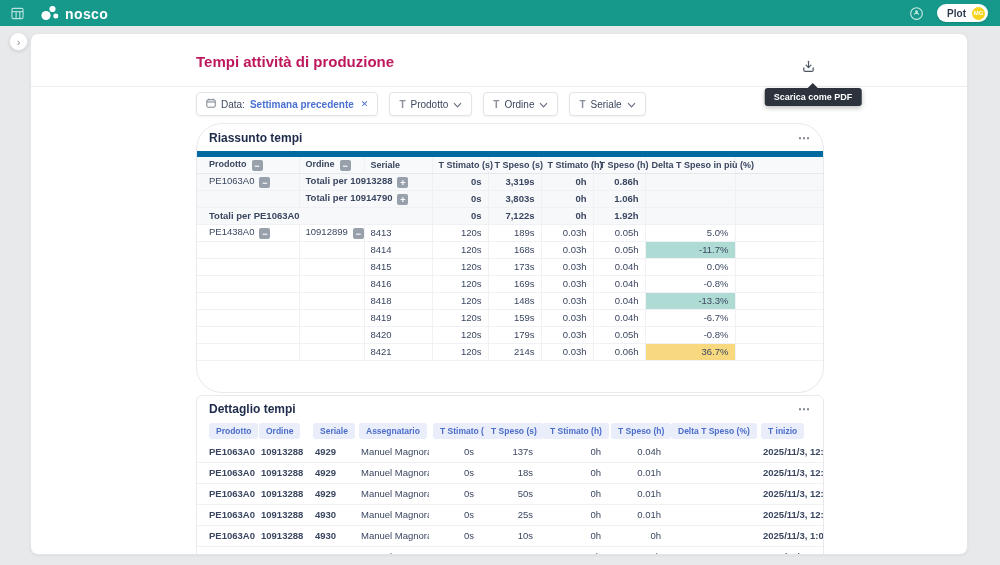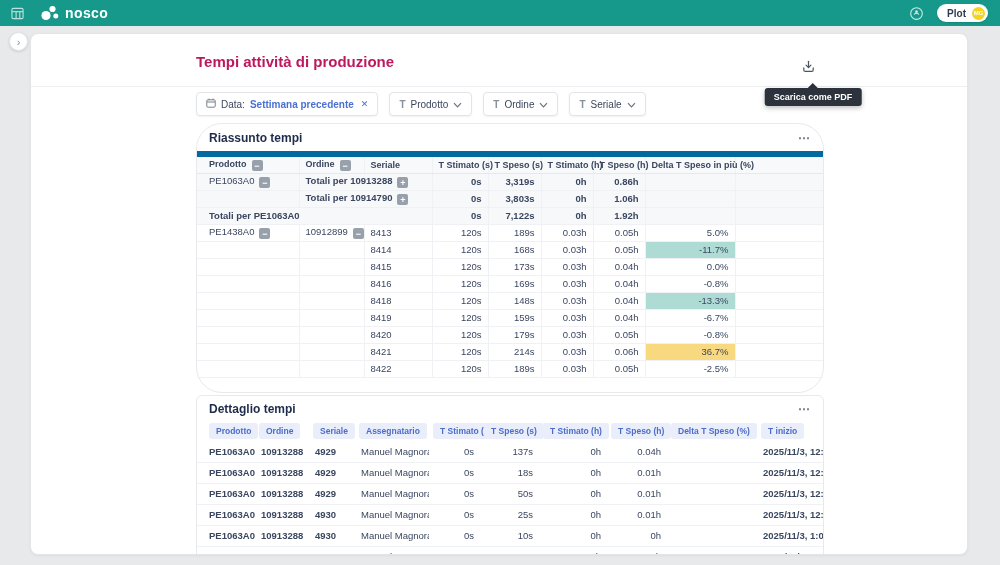--- a/index.html
+++ b/index.html
@@ -3,21 +3,21 @@
 <meta charset="utf-8">
 <style>
   * { box-sizing: border-box; margin: 0; padding: 0; }
   html,body { width:1000px; height:565px; overflow:hidden; }
   body { font-family:"Liberation Sans", sans-serif; background:#e8e9ea; position:relative; }
 
   
   .topbar { height:26px; background:#16998b; display:flex; align-items:center; justify-content:space-between; padding:0 12px 0 8px; }
   .tb-left { display:flex; align-items:center; gap:14px; }
   .tb-iconbtn { display:inline-flex; width:18px; height:18px; align-items:center; justify-content:center; cursor:pointer; opacity:.85; }
-  .logo { display:flex; align-items:center; gap:6px; }
+  .logo { display:flex; align-items:flex-end; gap:6px; }
   .logo-text { color:#ffffff; font-size:14px; font-weight:700; letter-spacing:.4px; }
   .tb-right { display:flex; align-items:center; gap:12px; }
   .plot-btn { display:flex; align-items:center; gap:6px; background:#ffffff; border:none; border-radius:9px; height:18px; padding:0 3px 0 10px; cursor:pointer; box-shadow:0 1px 2px rgba(0,0,0,.15); }
   .plot-label { font-size:10px; font-weight:700; color:#2e3b4e; }
   .avatar { width:13px; height:13px; border-radius:50%; background:#f6d31c; color:#ffffff; font-size:6px; font-weight:700; display:flex; align-items:center; justify-content:center; }
 
   
   .page { position:relative; height:539px; }
   .collapse-btn { position:absolute; left:9px; top:6px; width:19px; height:19px; border-radius:50%; background:#ffffff; border:1px solid #e2e3e5; box-shadow:0 1px 3px rgba(0,0,0,.12); color:#8a8f98; font-size:11px; line-height:16px; text-align:center; cursor:pointer; z-index:6; padding:0; }
   .main-card { position:absolute; left:30px; top:7px; width:938px; height:522px; background:#ffffff; border:1px solid #e4e5e7; border-radius:8px; box-shadow:0 1px 3px rgba(0,0,0,.05); overflow:hidden; }
@@ -310,31 +310,20 @@
               <td class="al-left"></td>
               <td class="al-left"></td>
               <td class="al-left">8421</td>
               <td class="al-right">120s</td>
               <td class="al-right">214s</td>
               <td class="al-right">0.03h</td>
               <td class="al-right">0.06h</td>
               <td class="al-right hl-yellow">36.7%</td>
               <td></td>
             </tr>
-            <tr>
-              <td class="al-left"></td>
-              <td class="al-left"></td>
-              <td class="al-left">8422</td>
-              <td class="al-right">120s</td>
-              <td class="al-right">189s</td>
-              <td class="al-right">0.03h</td>
-              <td class="al-right">0.05h</td>
-              <td class="al-right">-2.5%</td>
-              <td></td>
-            </tr>
           </tbody>
       </table>
     </div>
 
     <div class="section detail-section">
       <div class="section-head">
         <span class="section-title">Dettaglio tempi</span>
         <span class="more-dots">⋯</span>
       </div>
       <div class="detail-wrap">

